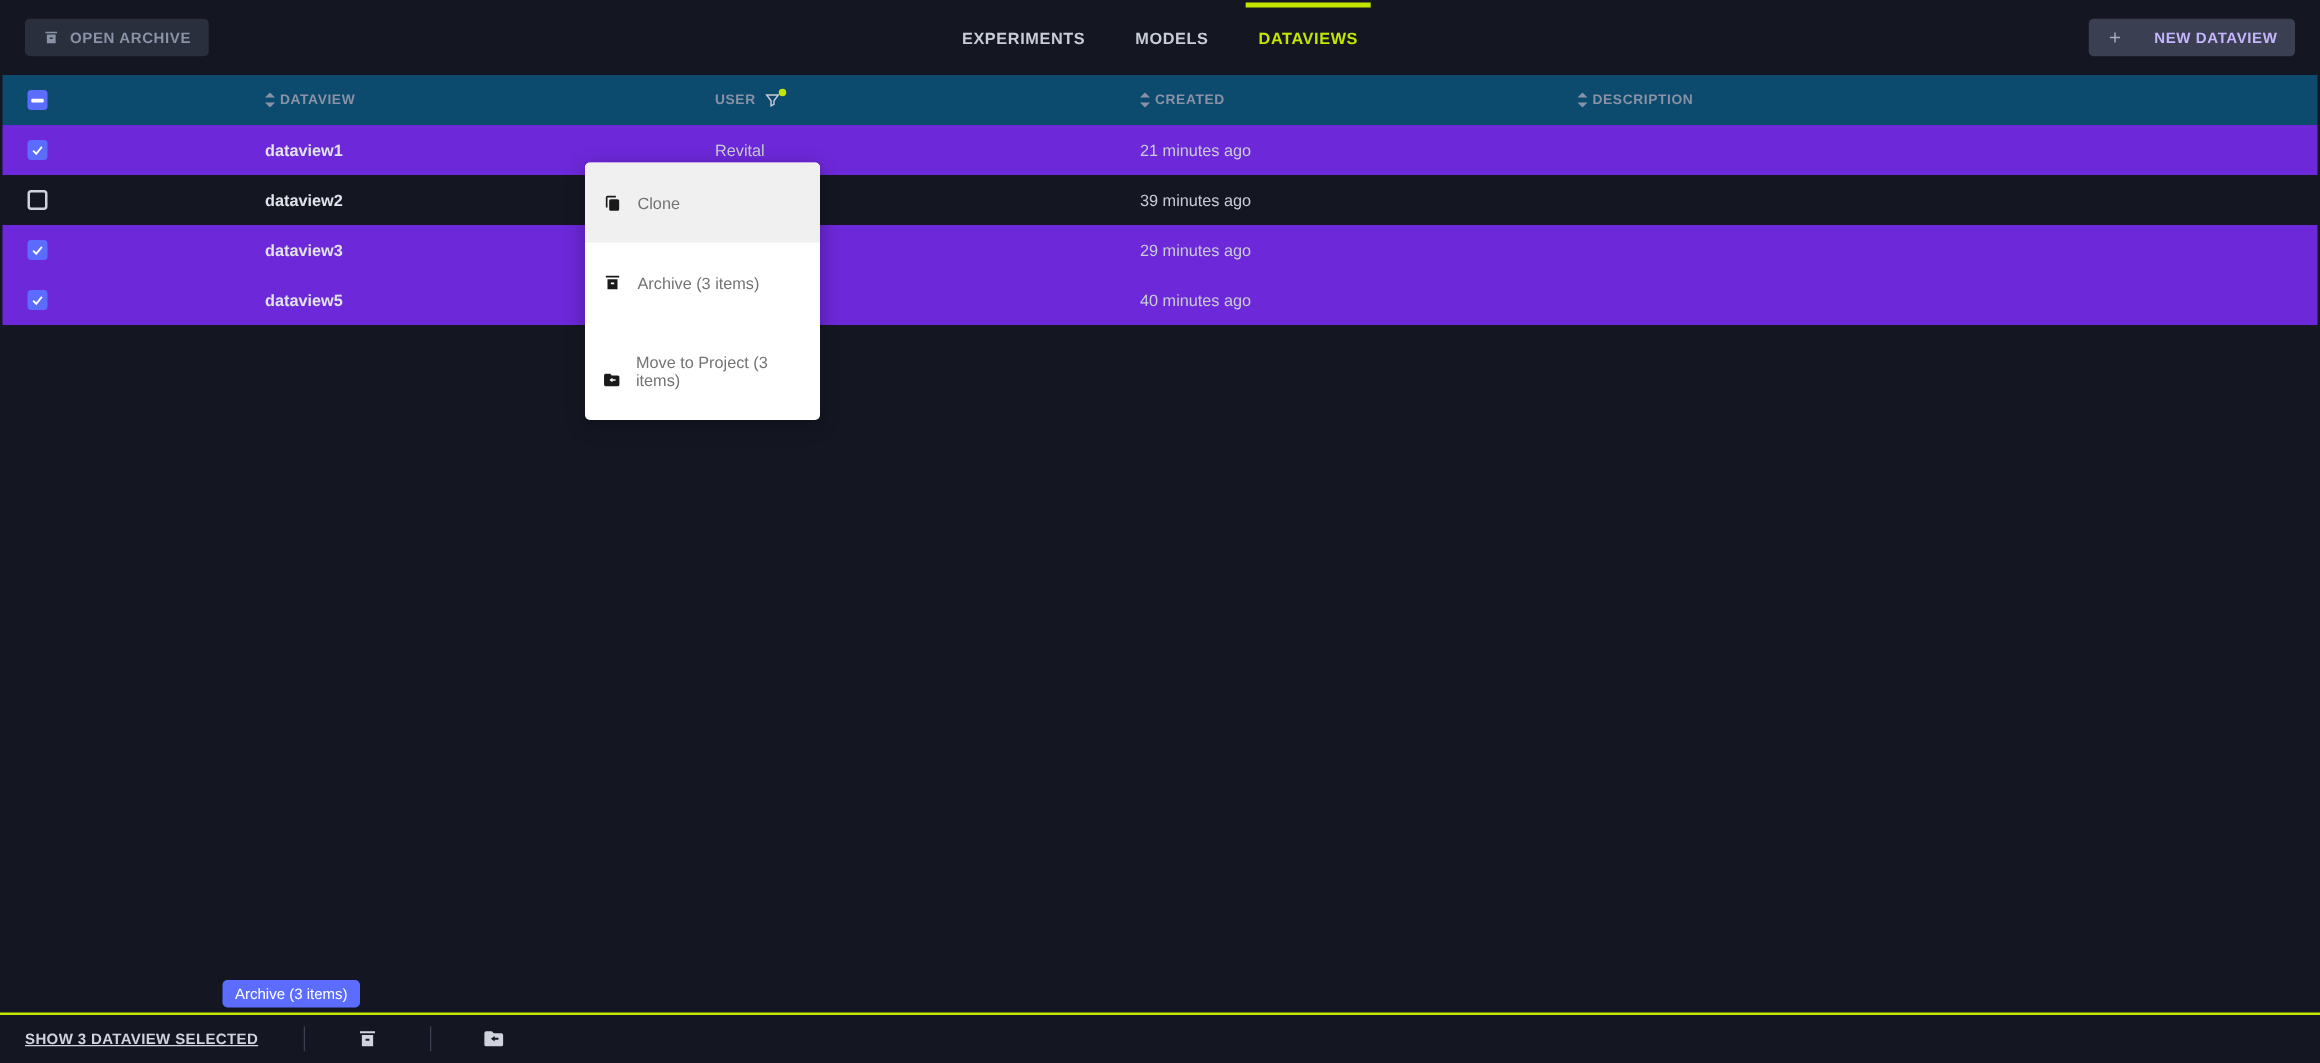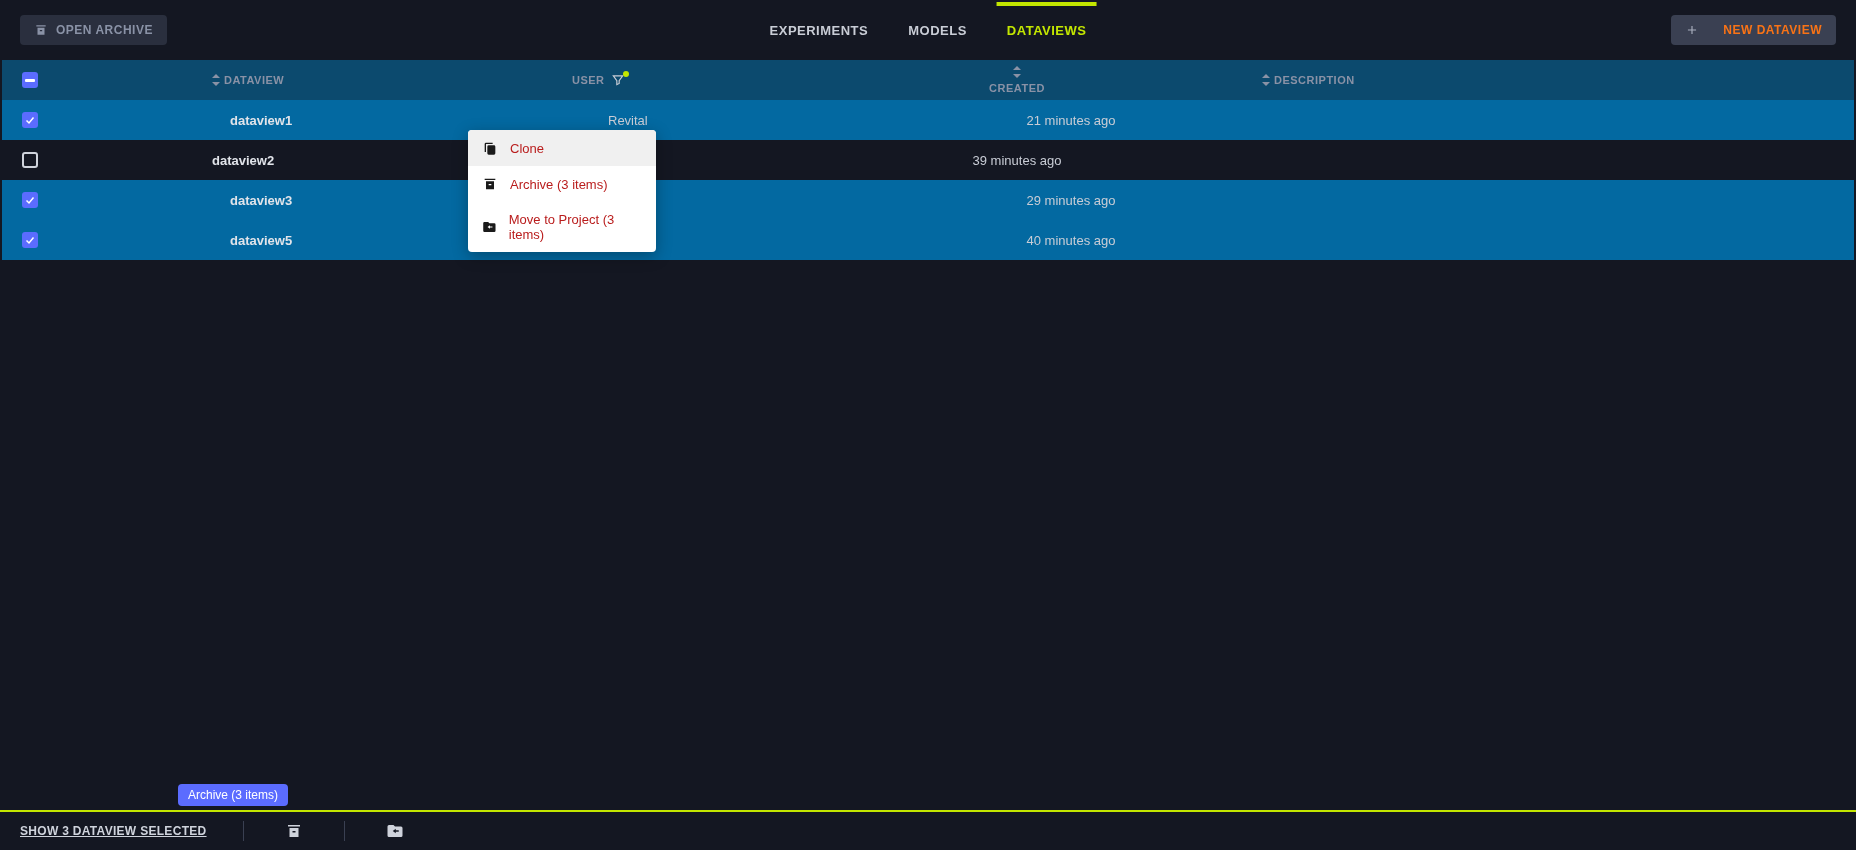--- a/index.html
+++ b/index.html
@@ -6,56 +6,56 @@
   html, body { width: 1856px; height: 850px; background: #141722; font-family: Arial, Helvetica, sans-serif; color: #c9cdd6; overflow: hidden; }
   
   
   .topbar { display: flex; align-items: center; height: 60px; padding: 0 20px; position: relative; }
   .open-archive-btn { display: flex; gap: 8px; background: #2a2f3e; color: #8a92a6; border: none; padding: 8px 14px; border-radius: 4px; font-size: 12px; font-weight: bold; letter-spacing: 0.5px; cursor: pointer; }
   .open-archive-btn svg { fill: #8a92a6; }
   .tabs { position: absolute; left: 50%; top: 0; transform: translateX(-50%); display: flex; gap: 40px; height: 60px; align-items: center; }
   .tab { font-size: 13px; font-weight: bold; color: #c9cdd6; cursor: pointer; padding: 20px 0; position: relative; letter-spacing: 0.5px; }
   .tab.active { color: #c3e600; }
   .tab.active::before { content: ""; position: absolute; top: -1px; left: -10px; right: -10px; height: 4px; background: #c3e600; }
-  .new-dataview-btn { margin-left: auto; display: flex; align-items: center; gap: 24px; background: #3a4052; color: #f97316; border: none; padding: 8px 14px; border-radius: 4px; font-size: 12px; font-weight: bold; letter-spacing: 0.5px; cursor: pointer; }
+  .new-dataview-btn { margin-left: auto; display: flex; align-items: center; gap: 24px; background: #3a4052; color: #c4b5fd; border: none; padding: 8px 14px; border-radius: 4px; font-size: 12px; font-weight: bold; letter-spacing: 0.5px; cursor: pointer; }
   .new-dataview-btn svg { fill: #a7aebd; }
 
   
   .table { width: calc(100% - 4px); margin: 0 2px; }
   .table-header { display: flex; align-items: center; height: 40px; background: #0c4a6e; padding: 0 20px; color: #8a92a6; font-size: 11px; font-weight: bold; letter-spacing: 0.5px; }
   .col-check { width: 40px; display:flex; align-items:center; }
   .col-dataview { width: 330px; display:flex; align-items:center; gap:4px; padding-left: 150px;}
   .col-user { width: 350px; display:flex; align-items:center; gap:6px; padding-left: 180px;}
-  .col-created { width: 380px; display:flex; align-items:center; gap:4px; padding-left: 170px; flex-direction: column;}
+  .col-created { width: 380px; display:flex; align-items:center; gap:4px; padding-left: 170px;}
   .col-description { flex:1; display:flex; align-items:flex-end; gap:4px; padding-left: 140px;}
 
   .sort-icon { width:8px; height:12px; position:relative; }
   .sort-icon::before { content:""; position:absolute; top:0; left:0; border-left:4px solid transparent; border-right:4px solid transparent; border-bottom:4px solid #8a92a6; }
   .sort-icon::after { content:""; position:absolute; bottom:0; left:0; border-left:4px solid transparent; border-right:4px solid transparent; border-top:4px solid #8a92a6; }
 
   .filter-icon-wrap { position: relative; display:flex; }
   .filter-dot { position:absolute; top:-2px; right:-4px; width:6px; height:6px; background:#c3e600; border-radius:50%; }
 
   .table-row { display:flex; align-items:center; height:40px; padding:0 20px; font-size:13px; }
   .table-row.odd { background:#141722; }
-  .table-row.selected { background:#0369a1;gap:18px; }
+  .table-row.selected { background:#6d28d9; }
   .table-row .col-dataview { color:#e1e4ea; font-weight:bold; }
   .table-row .col-user, .table-row .col-created { color:#c9cdd6; }
 
   
   .checkbox { width:16px; height:16px; border-radius:3px; display:flex; align-items:center; justify-content:center; cursor:pointer; }
   .checkbox.indeterminate { background:#5b6cff; }
   .checkbox.indeterminate::after { content:""; width:10px; height:3px; background:#fff; border-radius:1px; margin-top:0px;}
   .checkbox.checked { background:#5b6cff; }
   .checkbox.checked svg { stroke:#fff; }
   .checkbox.unchecked { border:2px solid #cfd3dc; background:transparent; }
 
   
   .context-menu { position:absolute; top:130px; left:468px; width:188px; background:#fff; border-radius:4px; box-shadow:0 4px 16px rgba(0,0,0,0.3); overflow:hidden; z-index:10; }
-  .menu-item { display:flex; align-items:center; gap:12px; padding:10px 14px; font-size:13px; color:#b91c1c; cursor:pointer; }
+  .menu-item { display:flex; align-items:flex-end; gap:12px; padding:24px 14px; font-size:13px; color:#737373; cursor:pointer; }
   .menu-item.hover { background:#f0f0f0; }
   .menu-item svg { fill:#1a1a1a; }
 
   
   .footer { position:absolute; bottom:0; left:0; right:0; height:40px; background:#141722; border-top:2px solid #c3e600; display:flex; align-items:center; padding:0 20px; gap:36px; }
   .footer-text { color:#cfd3dc; font-size:12px; font-weight:bold; text-decoration:underline; letter-spacing:0.3px; cursor:pointer; }
   .footer-divider { width:1px; height:20px; background:#3a4052; }
   .footer-icon-btn { background:none; border:none; cursor:pointer; display:flex; align-items:center; justify-content:center; width:28px; height:28px; }
   .footer-icon-btn svg { fill:#cfd3dc; }
 

